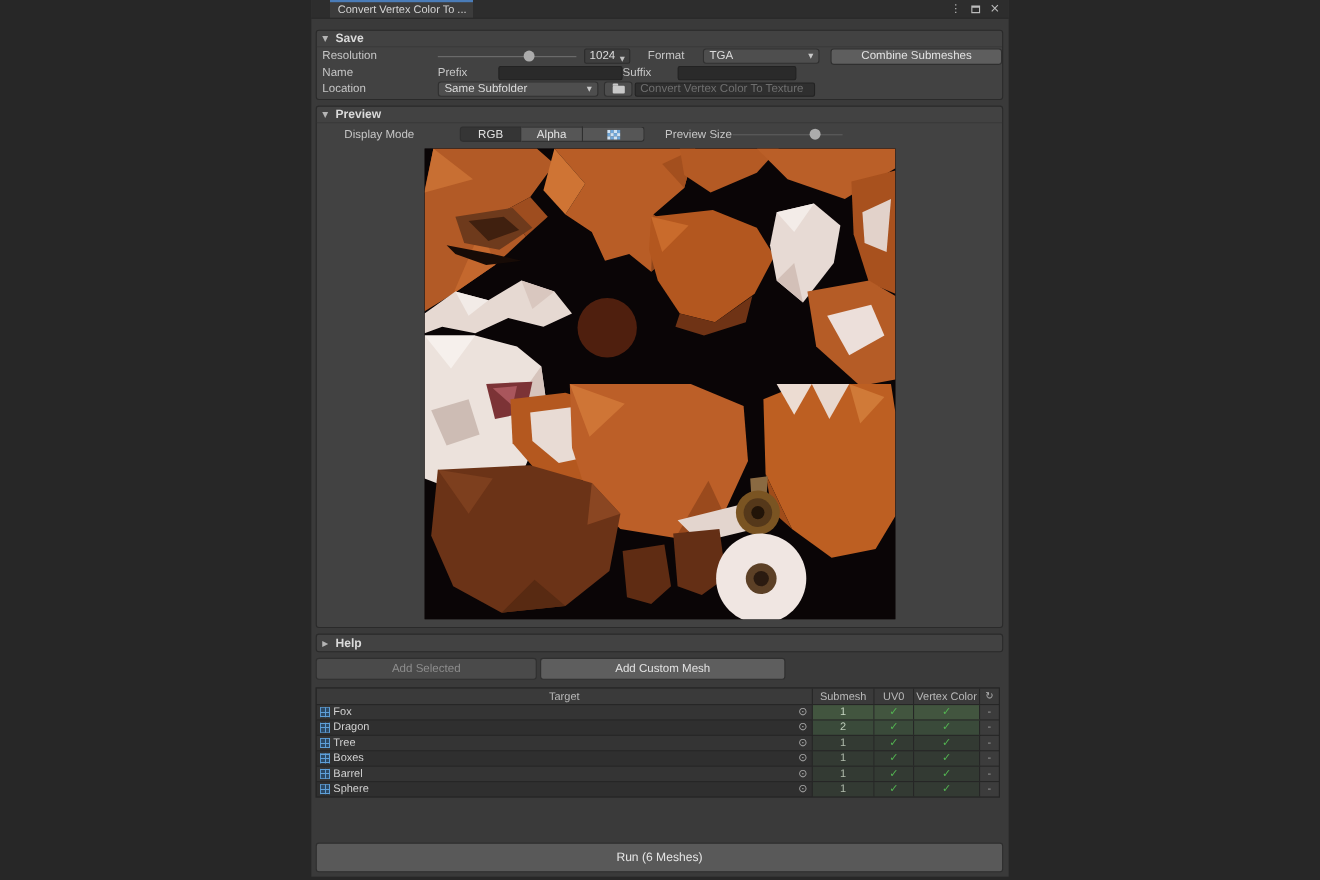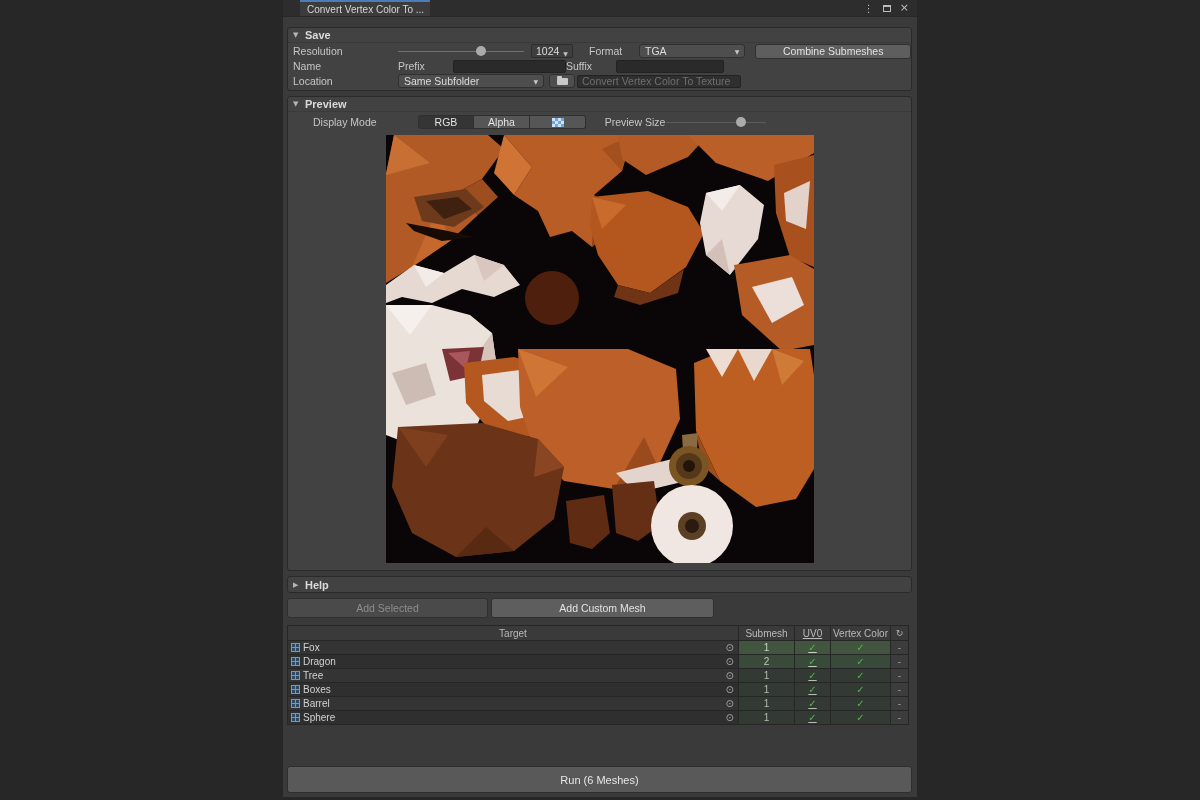--- a/index.html
+++ b/index.html
@@ -75,21 +75,21 @@
 
   
   .meshtable { position:absolute; top:625px; left:4px; width:622px; background:#262626;
                border:1px solid #262626; font-size:10px; }
   .thead { display:flex; height:14px; background:#3a3a3a; color:#b9b9b9; }
   .thead > div { display:flex; align-items:center; justify-content:center; border-right:1px solid #262626; }
   .trow { display:flex; height:13px; margin-top:1px; }
   .trow > div { display:flex; align-items:center; border-right:1px solid #262626; }
   .c-target { flex:1; }
   .c-sub { flex:0 0 56px; justify-content:center; }
-  .c-uv { flex:0 0 36px; justify-content:center;text-decoration:underline; }
+  .c-uv { flex:0 0 36px; justify-content:center; }
   .c-vc { flex:0 0 60px; justify-content:center; }
   .c-rf { flex:0 0 17px; justify-content:center; border-right:none !important; }
   .trow .c-target { background:#343434; color:#d2d2d2; padding-left:3px; }
   .trow.alt .c-target { background:#2f2f2f; }
   .trow .c-rf { background:#3c3c3c; color:#9c9c9c; }
   .tint-strong { background:#42553f; color:#c7d6c2; }
   .tint-mid { background:#3a4a3a; color:#bccab8; }
   .tint-dim { background:#333a33; color:#b2bdae; }
   .check { font-family:"DejaVu Sans", sans-serif; color:#53b552; font-size:10px; font-weight:bold; }
   .mesh-icon { width:9px; height:9px; margin-right:3px; flex:0 0 9px;

